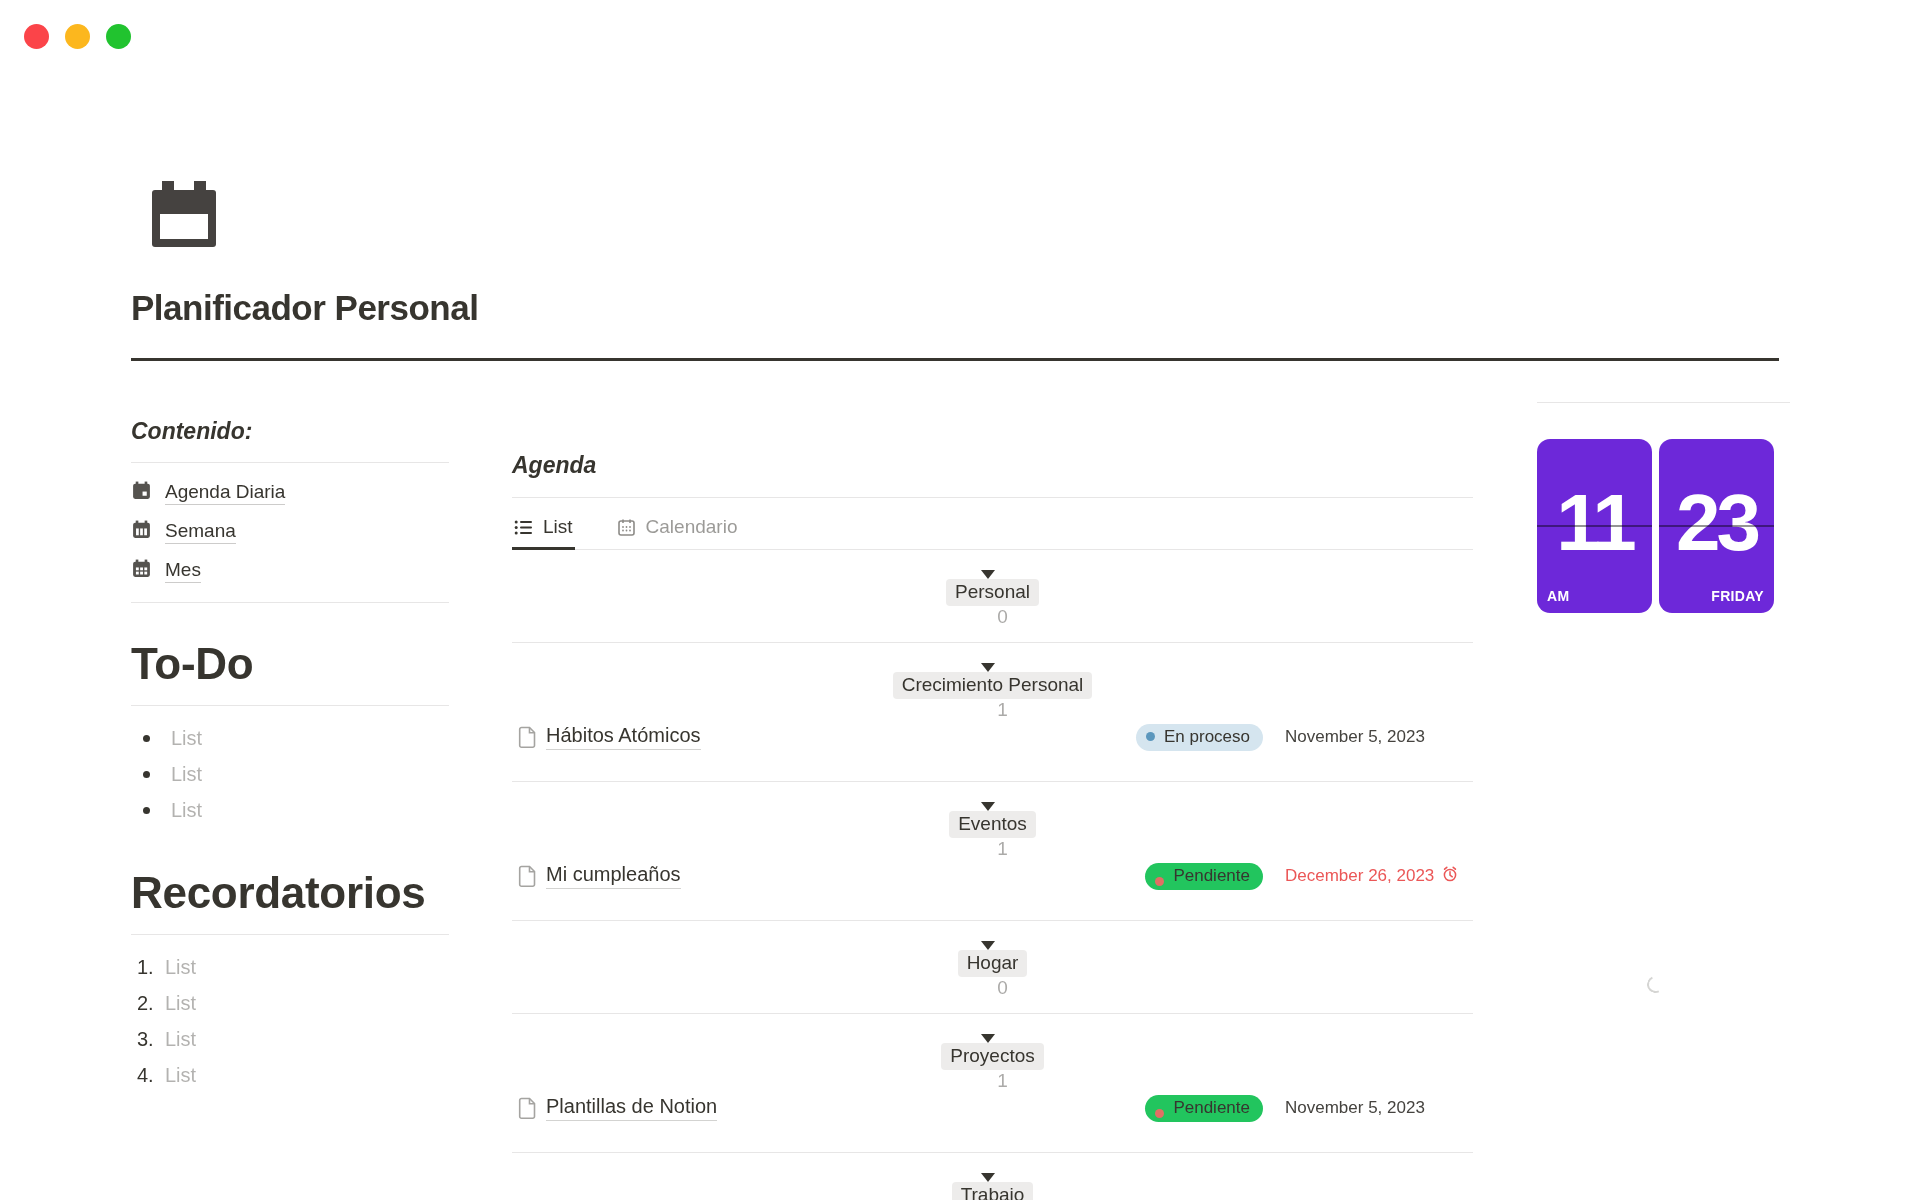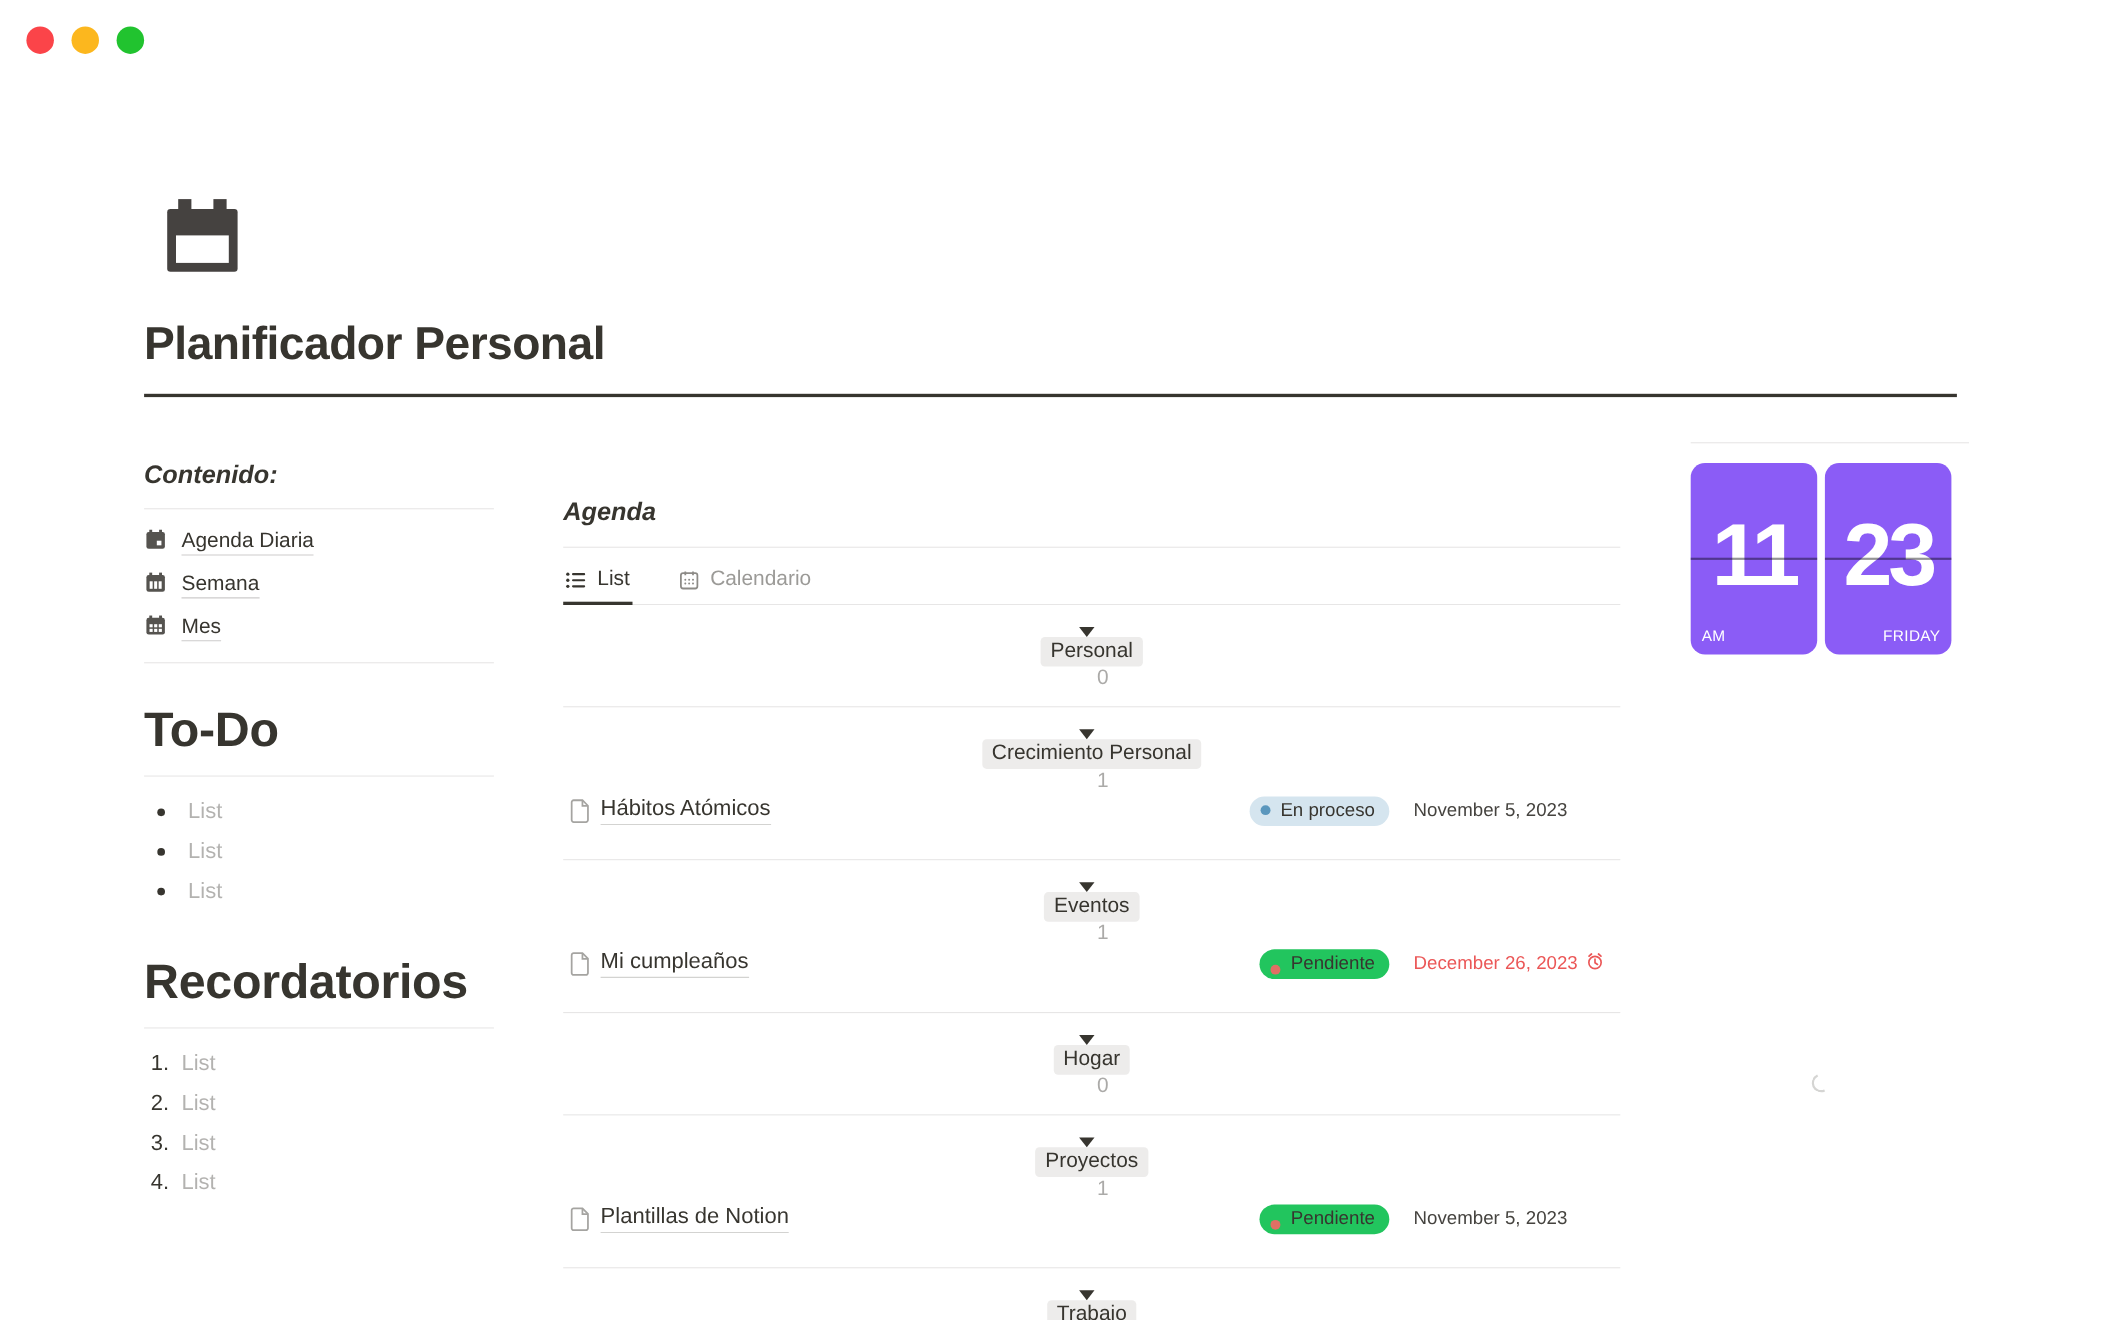--- a/index.html
+++ b/index.html
@@ -11,21 +11,21 @@
   }
   .divider { height:1px; background:rgba(55,53,47,0.12); }
 
   
   .traffic { position:absolute; left:24px; top:24px; display:flex; gap:16px; }
   .tl { width:25px; height:25px; border-radius:50%; }
   .tl.red{ background:#fb4449; } .tl.yellow{ background:#fcb71e; } .tl.green{ background:#21c32f; }
 
   
   .page-icon { position:absolute; left:145px; top:176px; width:78px; height:78px; cursor:pointer; }
-  .page-title { position:absolute; left:131px; top:288px; margin:0; font-size:42px; font-weight:700; letter-spacing:-0.5px; }
+  .page-title { position:absolute; left:131px; top:288px; margin:0; font-size:35px; font-weight:700; letter-spacing:-0.5px; }
   .title-rule { position:absolute; left:131px; top:358px; width:1648px; height:3px; background:#37352f; }
 
   
   .left-col { position:absolute; left:131px; top:418px; width:318px; }
   .small-h { font-size:23px; font-weight:700; margin:0;font-style:italic; }
   .left-col .divider.first { margin-top:17px; }
   .links { padding:10px 0 12px; }
   .link-row { display:flex; align-items:center; gap:13px; height:39px; cursor:pointer; }
   .link-label { font-size:19px; font-weight:500; color:#37352f; text-decoration:none;
                 border-bottom:1.5px solid rgba(55,53,47,0.25); padding-bottom:1px; }
@@ -66,26 +66,26 @@
   .badge .dot { width:9px; height:9px; border-radius:50%; }
   .badge.blue { background:#d5e5ef; } .badge.blue .dot { background:#5b97bd; }
   .badge.red  { background:#22c55e;align-items:flex-end; } .badge.red  .dot { background:#e16f64; }
   .date-cell { width:188px; margin-left:22px; font-size:17px; color:#45433f;
                display:flex; align-items:center; gap:7px; flex:none; }
   .date-cell.red { color:#eb5757; }
 
   
   .clock-col { position:absolute; left:1537px; top:402px; width:253px; }
   .flip-cards { display:flex; gap:7px; margin-top:18px; }
-  .flip-card { position:relative; width:115px; height:174px; background:#8b5cf6; border-radius:13px; }
+  .flip-card { position:relative; width:115px; height:174px; background:#6d28d9; border-radius:13px;margin-top:18px; }
   .flip-card::after { content:""; position:absolute; left:0; right:0; top:50%; height:2px;
                       margin-top:-1px; background:rgba(0,0,0,0.42); }
   .flip-num { position:absolute; left:0; right:0; top:50%; transform:translateY(-53%);
               text-align:center; font-size:80px; font-weight:700; color:#fff; letter-spacing:-4px; }
-  .flip-sub { position:absolute; bottom:9px; font-size:14px; font-weight:400; color:#fff; letter-spacing:0.3px; }
+  .flip-sub { position:absolute; bottom:9px; font-size:14px; font-weight:700; color:#fff; letter-spacing:0.3px; }
   .flip-sub.l { left:10px; } .flip-sub.r { right:10px; }
 
   .spinner { position:absolute; left:1647px; top:976px; width:17px; height:17px; border-radius:50%;
              border:2.5px solid #d5d5d3; border-left-color:transparent; border-bottom-color:transparent;
              transform:rotate(-160deg); }
 </style>
 </head>
 <body>
 
 <div class="traffic">

